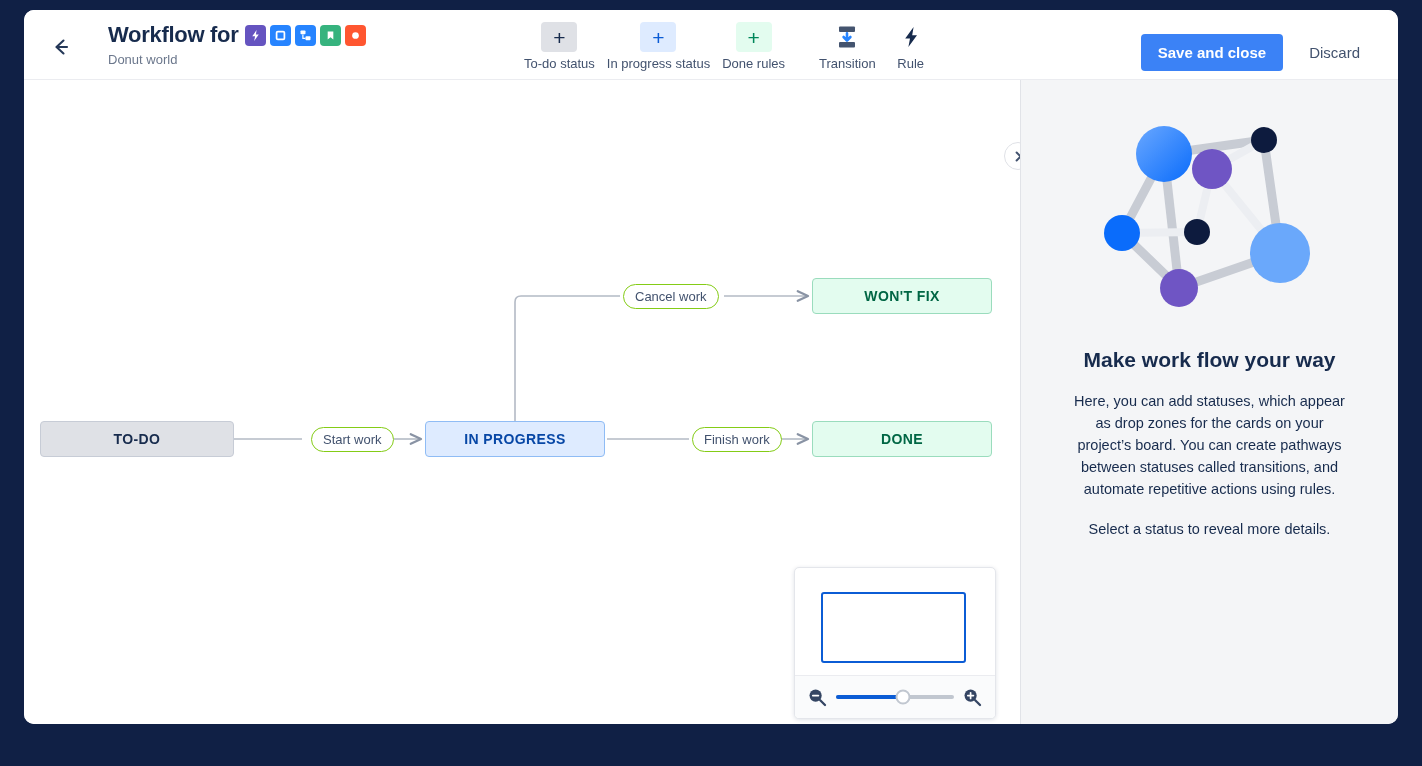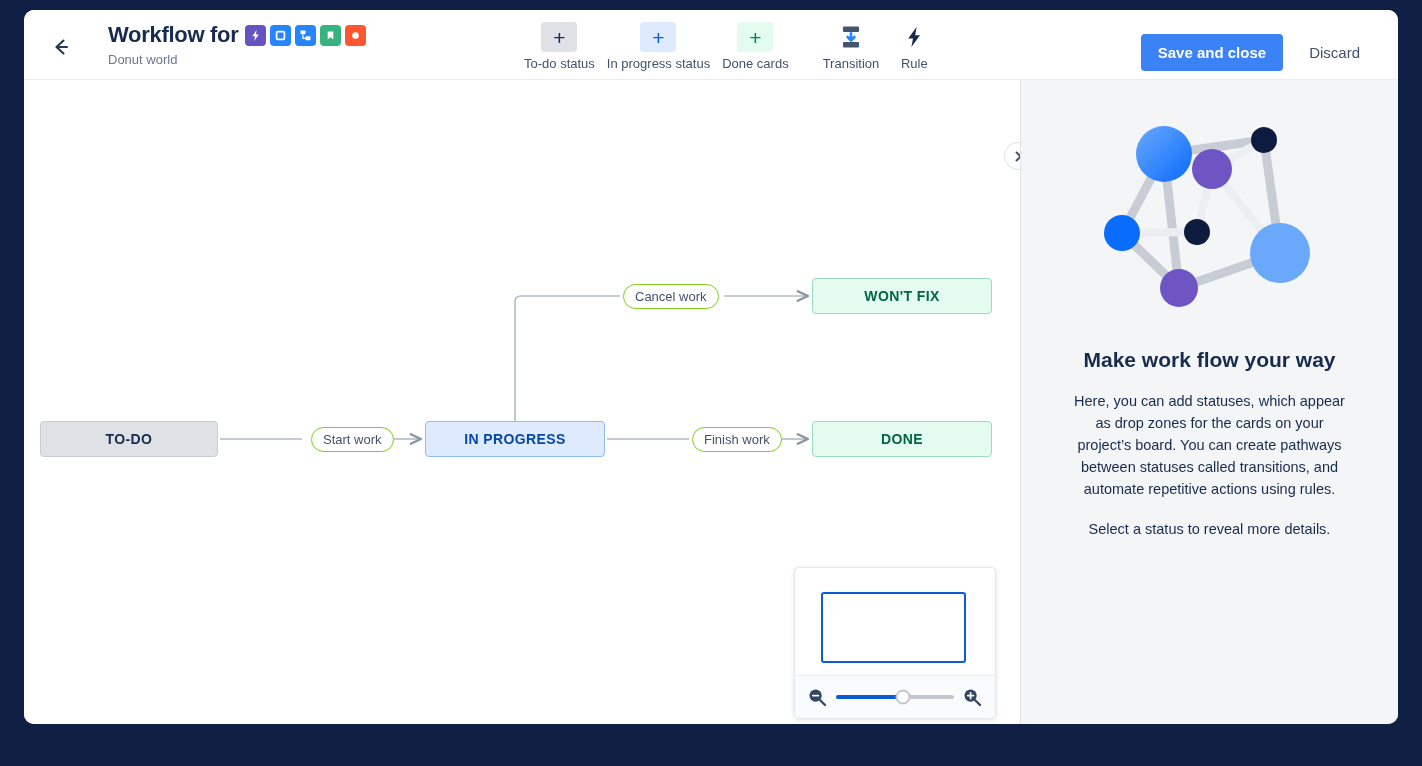--- a/index.html
+++ b/index.html
@@ -96,21 +96,21 @@
   #canvas-svg { position: absolute; left: 0; top: 0; }
 
   .node {
     position: absolute;
     border-radius: 4px;
     display: flex; align-items: center; justify-content: center;
     font-size: 14px; font-weight: bold; letter-spacing: 0.4px;
     cursor: pointer;
   }
   #node-todo {
-    left: 16px; top: 341px; width: 178px; height: 36px;
+    left: 16px; top: 341px; width: 194px; height: 36px;
     background: #dfe1e6; border: 1px solid #c7ccd6; color: #172b4d;
   }
   #node-in-progress {
     left: 401px; top: 341px; width: 180px; height: 36px;
     background: #deebff; border: 1px solid #8fbcf5; color: #0747a6;
   }
   #node-done {
     left: 788px; top: 341px; width: 180px; height: 36px;
     background: #e3fcef; border: 1px solid #9adcbd; color: #006644;
   }
@@ -262,21 +262,21 @@
         <span class="tool-label">To-do status</span>
       </div>
 
       <div class="tool-item">
         <span class="tool-glyph" style="background:#deebff;color:#0b5cd5;">+</span>
         <span class="tool-label">In progress status</span>
       </div>
 
       <div class="tool-item">
         <span class="tool-glyph" style="background:#e3fcef;color:#00875a;">+</span>
-        <span class="tool-label">Done cards</span>
+        <span class="tool-label">Done rules</span>
       </div>
 
       <div class="tool-spacer"></div>
 
       <div class="tool-item">
         <span class="tool-glyph">
           <svg width="26" height="26" viewBox="0 0 26 26">
             <rect x="5" y="2.5" width="16" height="5.5" rx="1" fill="#44546f"></rect>
             <rect x="5" y="18" width="16" height="5.5" rx="1" fill="#44546f"></rect>
             <path d="M13 9.2 L13 15.6 M9.6 13 L13 16.6 L16.4 13" fill="none" stroke="#2684ff" stroke-width="2.6" stroke-linecap="round" stroke-linejoin="round"></path>

